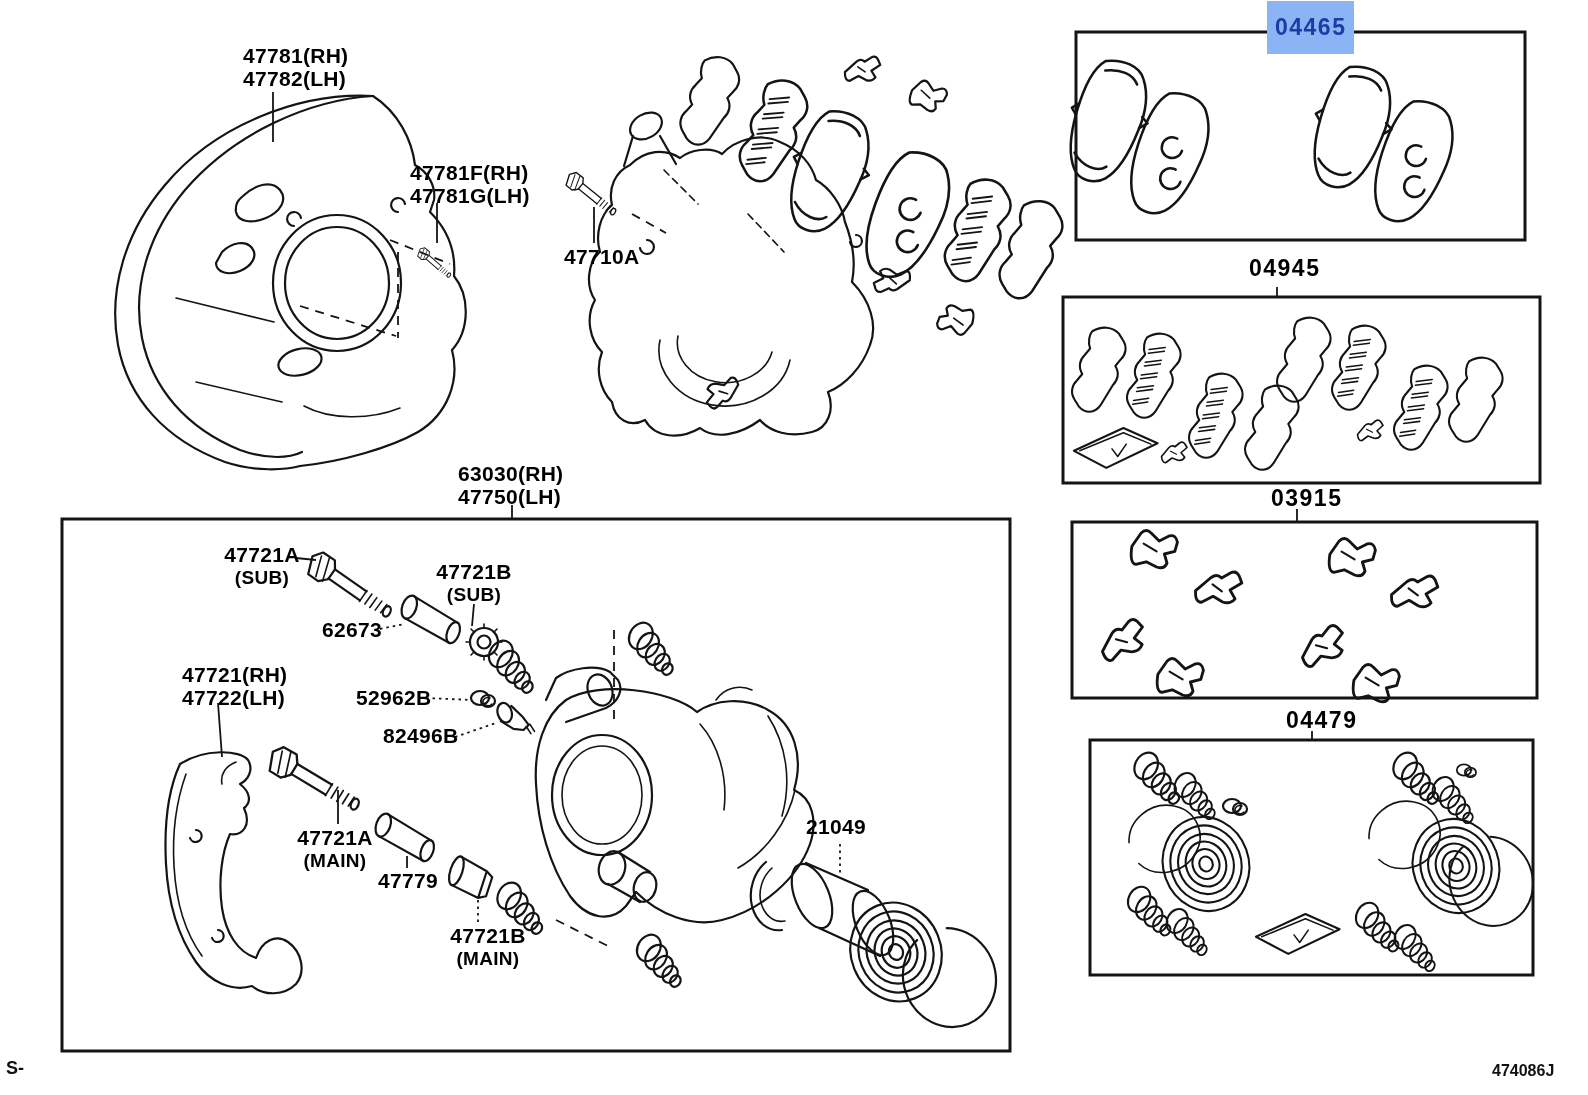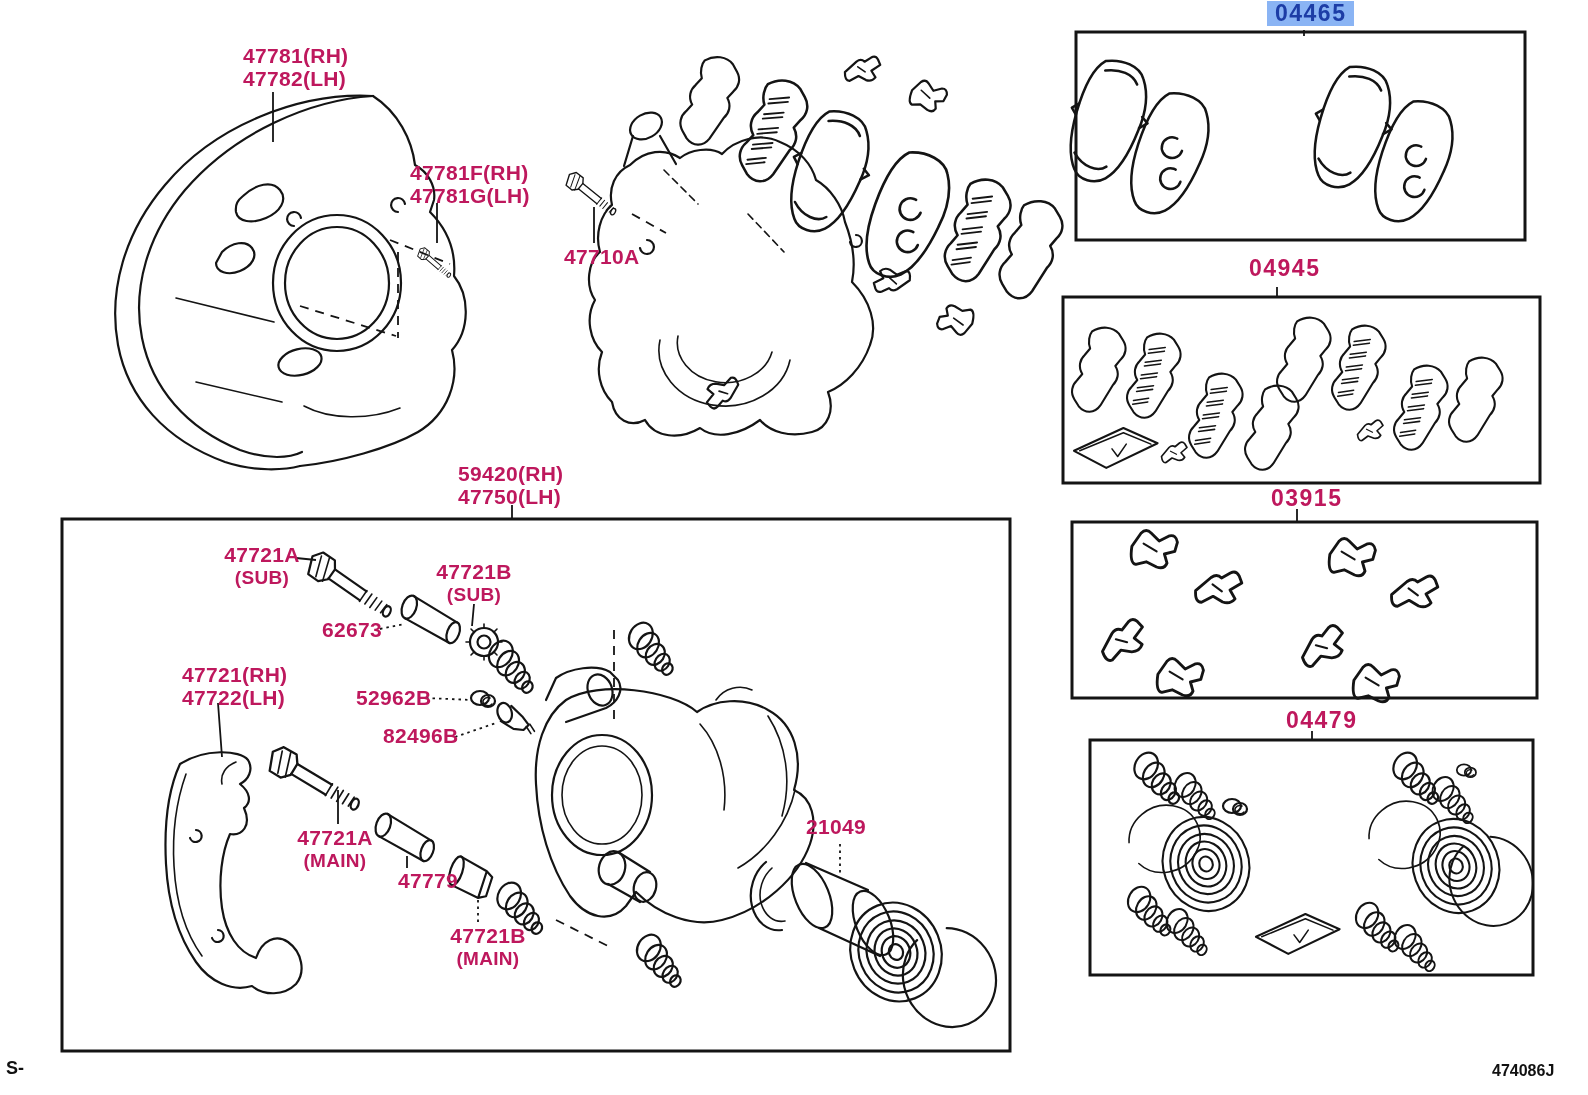--- a/index.html
+++ b/index.html
@@ -5,27 +5,27 @@
   html,body{margin:0;padding:0;background:#fff;}
   #stage{position:relative;width:1588px;height:1095px;background:#fff;overflow:hidden;
          font-family:"Liberation Sans",sans-serif;}
   #art{position:absolute;left:0;top:0;}
   .art{stroke:#141414;stroke-width:2.2;fill:none;stroke-linecap:round;stroke-linejoin:round;}
   .thin{stroke-width:1.6;}
   .box{stroke:#141414;stroke-width:3;fill:none;}
   .lead{stroke:#141414;stroke-width:1.8;fill:none;}
   .dot{stroke-dasharray:2.5 4;}
   .dsh{stroke-dasharray:9 7;stroke-width:1.8;}
-  .lbl{position:absolute;font-weight:bold;font-size:21px;color:#be185d;line-height:23px;
+  .lbl{position:absolute;font-weight:bold;font-size:21px;color:#000000;line-height:23px;
        letter-spacing:.3px;white-space:nowrap;}
   .lbl span{display:block;}
   .ctr{text-align:center;}
   .sub{font-size:19px;}
   .kit{font-size:23px;letter-spacing:1.5px;}
-  .hl{background:var(--hl-bg,#8ab4f4);color:var(--hl-fg,#1d3da6);padding:1px 8px;}
+  .hl{background:var(--hl-bg,#8ab4f4);color:var(--hl-fg,#1d3da6);padding:15px 8px;}
   .foot{position:absolute;font-weight:bold;color:#111;}
 </style>
 </head>
 <body>
 
 <div id="stage">
 
 <svg id="art" width="1588" height="1095" viewBox="0 0 1588 1095">
 <defs>
   <g id="padPlain">
@@ -289,21 +289,21 @@
 <div class="lbl" style="left:243px;top:44px">
   <span>47781(RH)</span>
   <span>47782(LH)</span>
 </div>
 <div class="lbl" style="left:410px;top:161px">
   <span>47781F(RH)</span>
   <span>47781G(LH)</span>
 </div>
 <div class="lbl" style="left:564px;top:245px">47710A</div>
 <div class="lbl" style="left:458px;top:462px">
-  <span>59420(RH)</span>
+  <span>63030(RH)</span>
   <span>47750(LH)</span>
 </div>
 <div class="lbl ctr" style="left:218px;top:543px;width:88px">
   <span>47721A</span>
   <span class="sub">(SUB)</span>
 </div>
 <div class="lbl ctr" style="left:428px;top:560px;width:92px">
   <span>47721B</span>
   <span class="sub">(SUB)</span>
 </div>
@@ -311,21 +311,21 @@
 <div class="lbl" style="left:182px;top:663px">
   <span>47721(RH)</span>
   <span>47722(LH)</span>
 </div>
 <div class="lbl" style="left:356px;top:686px">52962B</div>
 <div class="lbl" style="left:383px;top:724px">82496B</div>
 <div class="lbl ctr" style="left:287px;top:826px;width:96px">
   <span>47721A</span>
   <span class="sub">(MAIN)</span>
 </div>
-<div class="lbl" style="left:398px;top:869px">47779</div>
+<div class="lbl" style="left:378px;top:869px">47779</div>
 <div class="lbl ctr" style="left:440px;top:924px;width:96px">
   <span>47721B</span>
   <span class="sub">(MAIN)</span>
 </div>
 <div class="lbl" style="left:806px;top:815px">21049</div>
 
 <div class="lbl kit hl" style="left:1267px;top:1px">04465</div>
 <div class="lbl kit" style="left:1249px;top:257px">04945</div>
 <div class="lbl kit" style="left:1271px;top:487px">03915</div>
 <div class="lbl kit" style="left:1286px;top:709px">04479</div>

